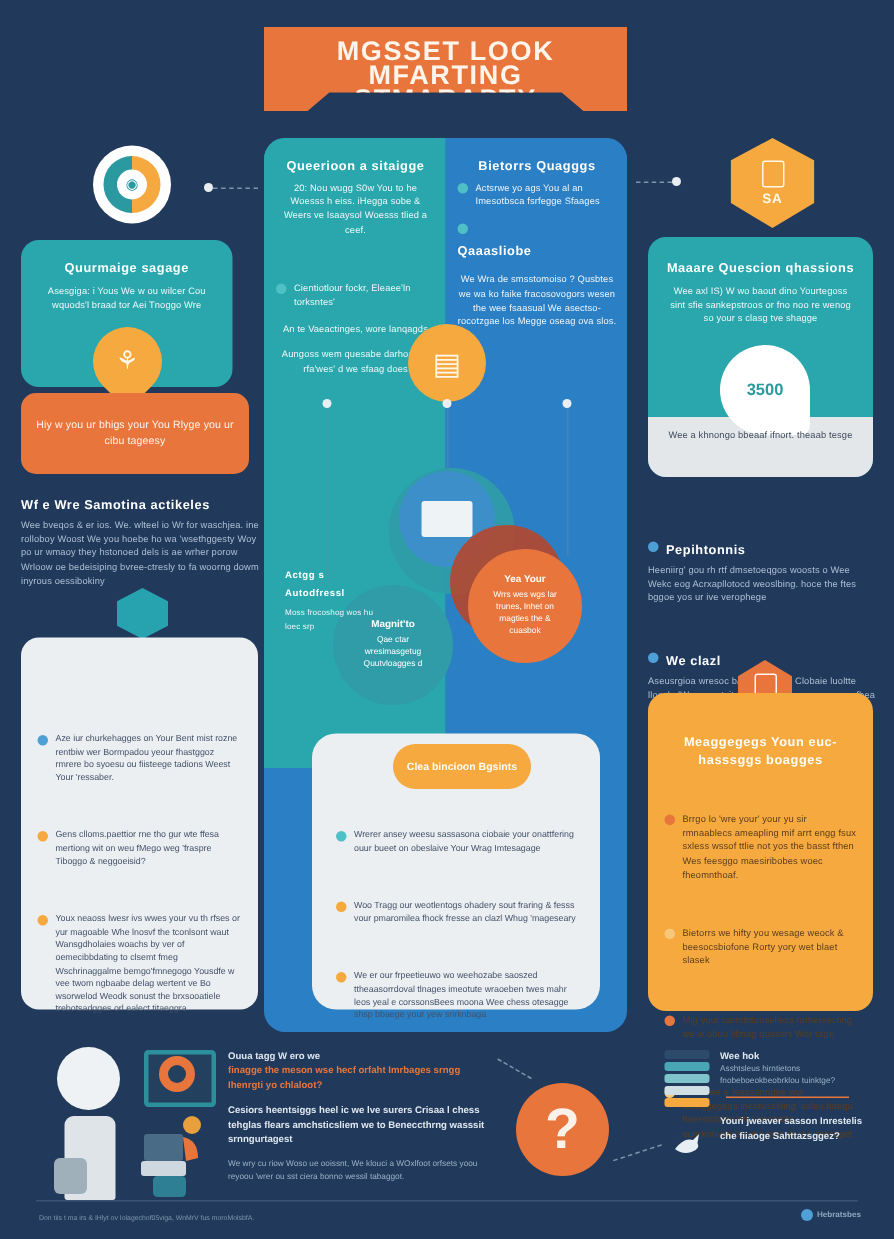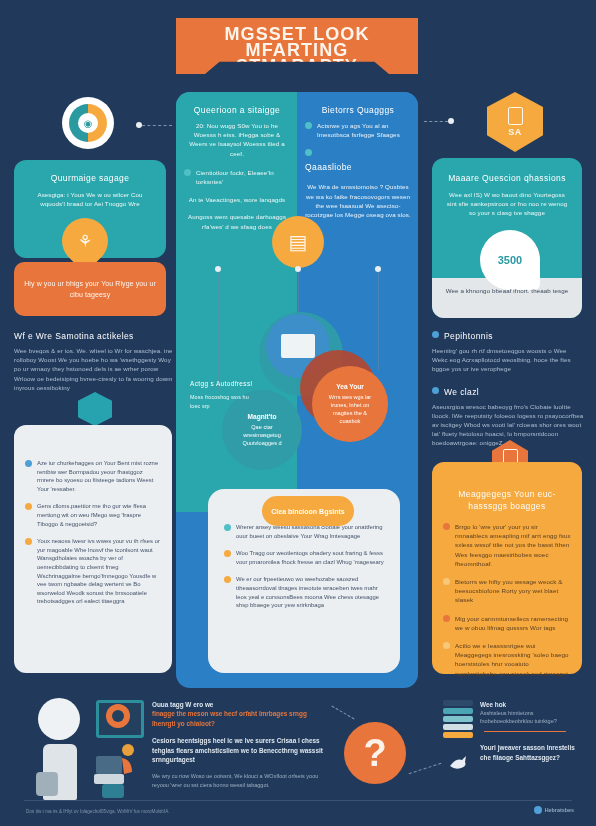--- a/index.html
+++ b/index.html
@@ -25,27 +25,27 @@
     line-height:16px;color:#fdf4ec;text-transform:uppercase;width:200px;
   }
 
   
   .card{position:absolute;box-sizing:border-box;border-radius:12px;}
   .teal{background:#29a7ac;}
   .orange{background:#e8763c;}
   .orangelite{background:#f5a93f;}
   .white{background:#eceff1;color:#2c3e50;}
 
-  .ttl{font-size:8.5px;font-weight:normal;letter-spacing:.4px;line-height:12px;}
+  .ttl{font-size:8.5px;font-weight:bold;letter-spacing:.4px;line-height:12px;}
   .bdy{font-size:6.2px;line-height:9.2px;letter-spacing:.1px;opacity:.92;}
   .bdy.dark{color:#3b4a5c;opacity:1;}
   .ctr{text-align:center;}
 
   
-  #left-teal-card{left:14px;top:160px;width:152px;height:98px;padding:12px 12px 0;}
+  #left-teal-card{left:14px;top:160px;width:141px;height:98px;padding:12px 12px 0;}
   #left-orange-pill{left:14px;top:262px;width:152px;height:54px;padding:16px 10px 0;border-radius:10px;}
   #left-note{left:14px;top:330px;width:160px;}
   #left-white-card{left:14px;top:425px;width:158px;height:248px;padding:34px 11px 10px;}
 
   .donut{
     position:absolute;left:62px;top:97px;width:52px;height:52px;border-radius:50%;
     background:#ffffff;display:flex;align-items:center;justify-content:center;
   }
   .donut::before{
     content:"";position:absolute;width:38px;height:38px;border-radius:50%;
@@ -66,21 +66,21 @@
     position:absolute;left:44px;top:448px;width:94px;height:34px;border-radius:18px;
     background:#f5a93f;display:flex;align-items:center;justify-content:center;text-align:center;
     font-size:7.5px;font-weight:bold;line-height:10px;color:#fffdf8;padding:0 8px;box-sizing:border-box;
   }
   .cube{
     position:absolute;left:78px;top:392px;width:34px;height:34px;background:#27a3b0;
     clip-path:polygon(50% 0,100% 26%,100% 74%,50% 100%,0 74%,0 26%);
   }
 
   
-  .bl{display:flex;gap:5px;margin-bottom:9px;}
+  .bl{display:flex;gap:5px;margin-bottom:9px;margin-top:30px;}
   .dot{width:7px;height:7px;border-radius:50%;flex:0 0 7px;margin-top:1px;}
   .d-blue{background:#4d9fd6;}.d-orange{background:#f5a93f;}.d-teal{background:#4fc0c6;}
   .bl .tx{font-size:5.9px;line-height:8.6px;color:#43526a;}
 
   
   #center-panel{left:176px;top:92px;width:242px;height:596px;border-radius:14px;background:#2b7fc4;}
   #center-teal-half{left:176px;top:92px;width:121px;height:420px;border-radius:14px 0 0 0;background:#29a7ac;}
   #center-blue-half{left:297px;top:92px;width:121px;height:420px;border-radius:0 14px 0 0;background:#2b7fc4;}
 
   #c-teal-text{left:184px;top:104px;width:106px;}

